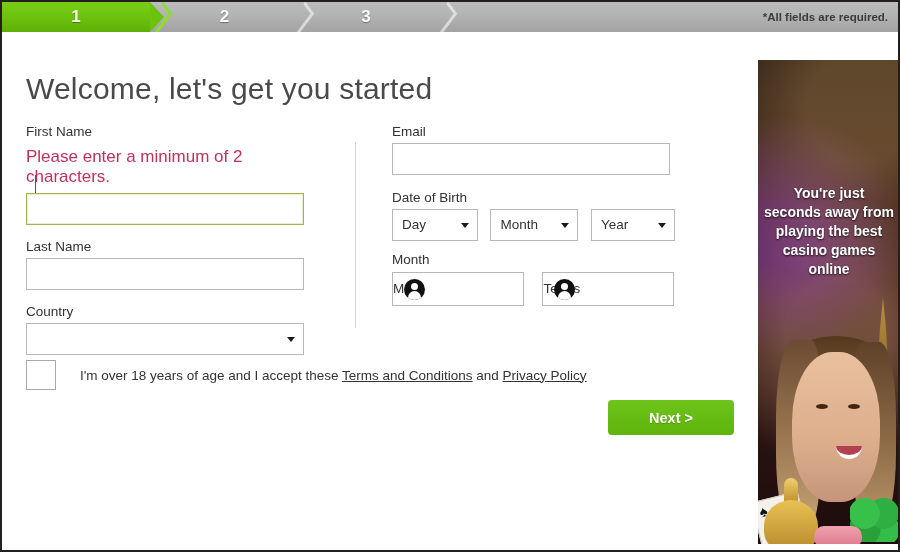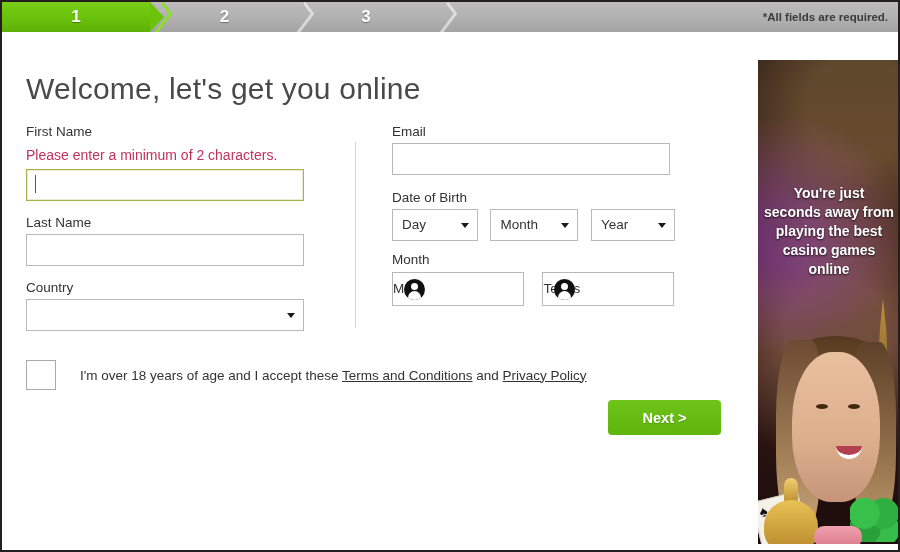--- a/index.html
+++ b/index.html
@@ -115,21 +115,21 @@
     background: #d6d6d6;
   }
 
   .fld-label {
     font-size: 13.5px;
     color: #333333;
     display: block;
     margin-bottom: 4px;
   }
   .err-msg {
-    font-size: 14px;
+    font-size: 17px;
     color: #c0315e;
     display: block;
     margin: 8px 0 6px 0;
   }
   .txt-input {
     display: block;
     box-sizing: border-box;
     width: 278px;
     height: 32px;
     border: 1px solid #b8b8b8;
@@ -254,21 +254,21 @@
   .terms-text a {
     color: #333;
     text-decoration: underline;
   }
 
   
   .next-btn {
     position: absolute;
     left: 606px;
     top: 368px;
-    width: 113px;
+    width: 126px;
     height: 35px;
     border: none;
     border-radius: 4px;
     background: linear-gradient(180deg,#6fc41a 0%,#5fb40d 100%);
     color: #ffffff;
     font-family: "Liberation Sans", sans-serif;
     font-size: 14.5px;
     font-weight: bold;
     cursor: pointer;
     text-shadow: 0 1px 1px rgba(0,0,0,.2);
@@ -531,21 +531,21 @@
     </div>
     <div class="chev" style="left:435px;"></div>
 
     <div class="all-required">*All fields are required.</div>
   </div>
 
   <div class="content">
 
     <div class="form-wrap">
 
-      <h1 class="title">Welcome, let's get you online</h1>
+      <h1 class="title">Welcome, let's get you started</h1>
 
       <div class="divider"></div>
 
       <div class="col-left">
 
         <label class="fld-label">First Name</label>
         <span class="err-msg">Please enter a minimum of 2 characters.</span>
         <input class="txt-input focused" type="text" placeholder="" style="">
 
         <div style="height:14px"></div>

